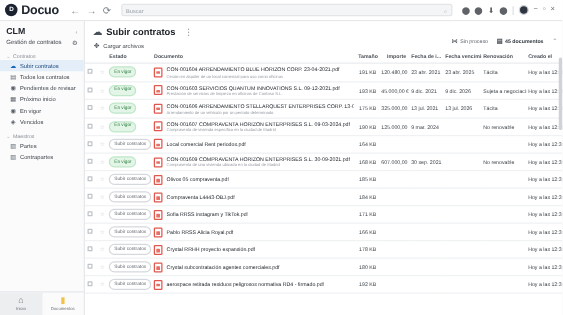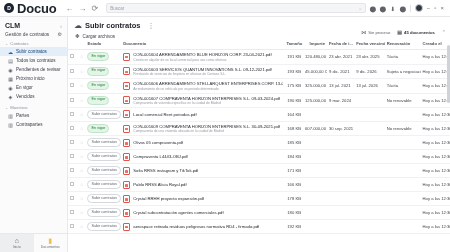--- a/index.html
+++ b/index.html
@@ -19,21 +19,21 @@
     padding: 0 4px; gap: 4px;
     border-bottom: 1px solid #e6e8ea;
   }
   .brand { display:flex; align-items:center; gap:3px; }
   .brand-mark {
     width: 10px; height: 10px; border-radius: 50%;
     background: #1b2330; color:#fff;
     font-size: 5px; line-height: 10px; text-align:center;
     font-weight: bold; letter-spacing: -0.3px;
   }
-  .brand-name { font-size: 13px; font-weight: 600; color:#20262e; letter-spacing:-0.2px;}
+  .brand-name { font-size: 10px; font-weight: 600; color:#20262e; letter-spacing:-0.2px;}
   .navbtns { display:flex; align-items:center; gap:5px; margin-left:5px; color:#7b8289; font-size:8px; }
   .navbtns span { cursor: default; }
   .omnibox {
     margin-left: 4px;
     width: 265px; height: 10px;
     background:#f4f5f7; border:1px solid #e3e5e8; border-radius:2px;
     display:flex; align-items:center; justify-content:space-between;
     padding: 0 3px;
   }
   .omnibox .ph { font-size: 4.5px; color:#9aa0a6; }

